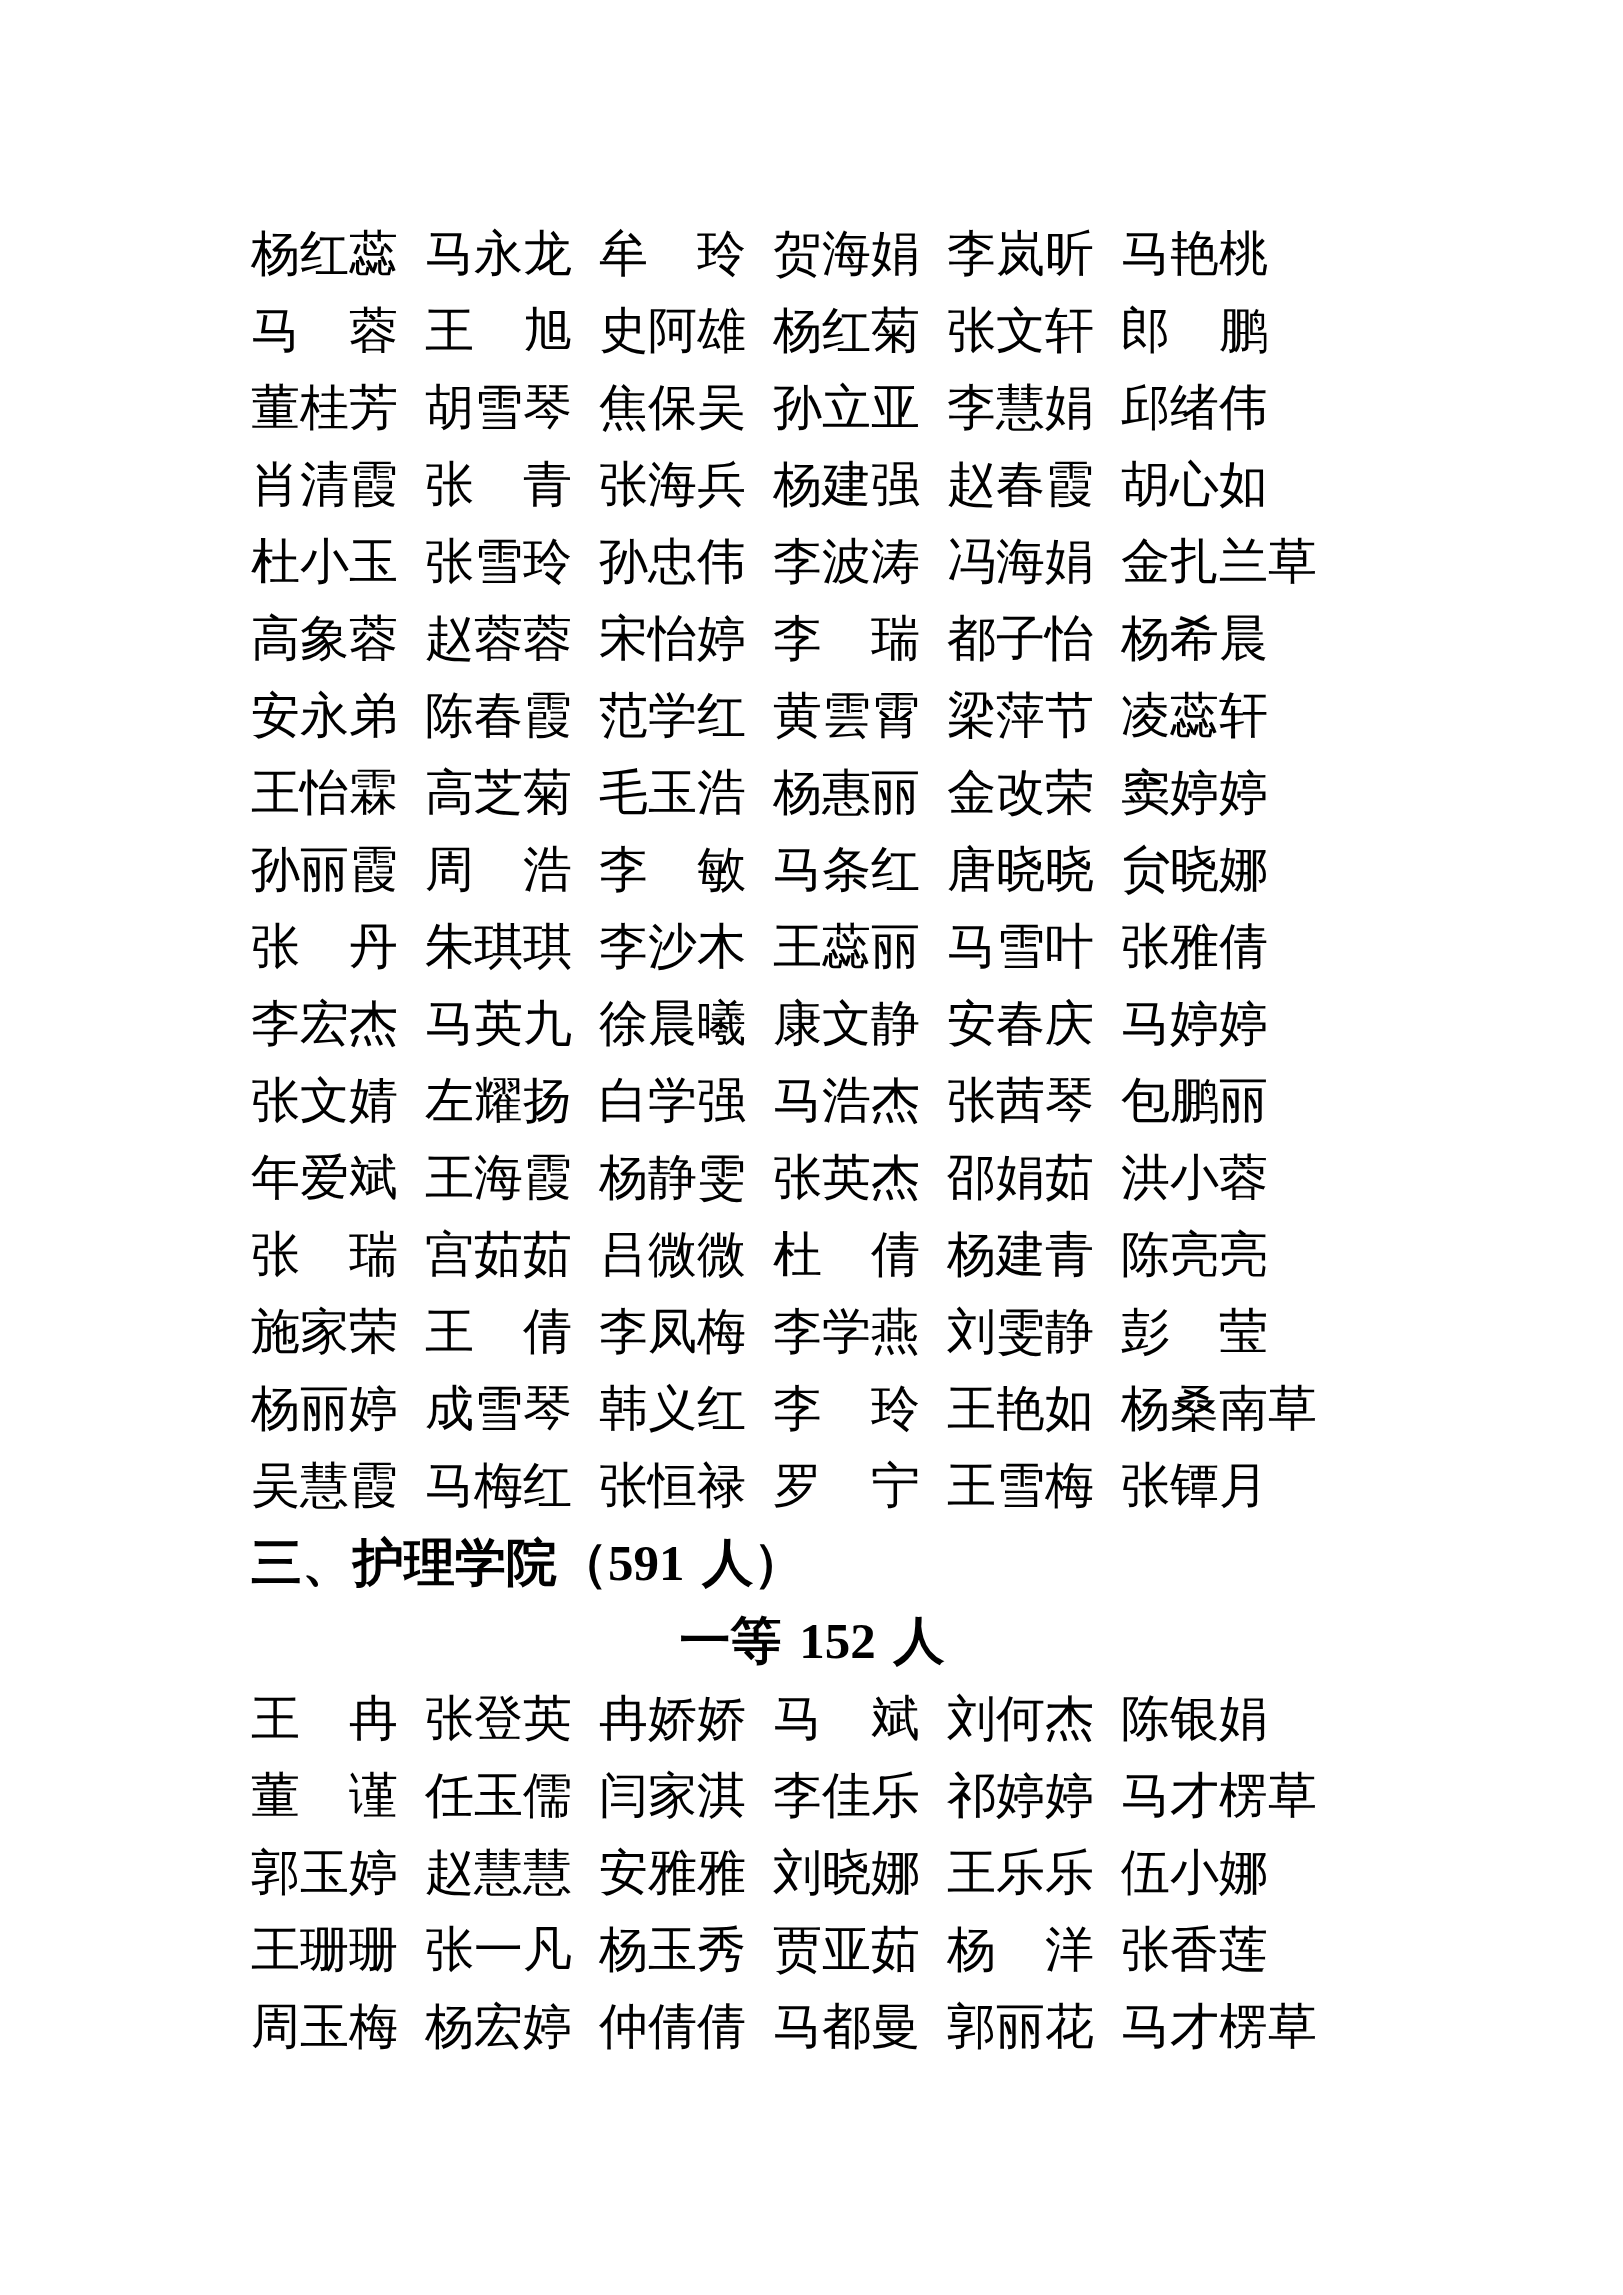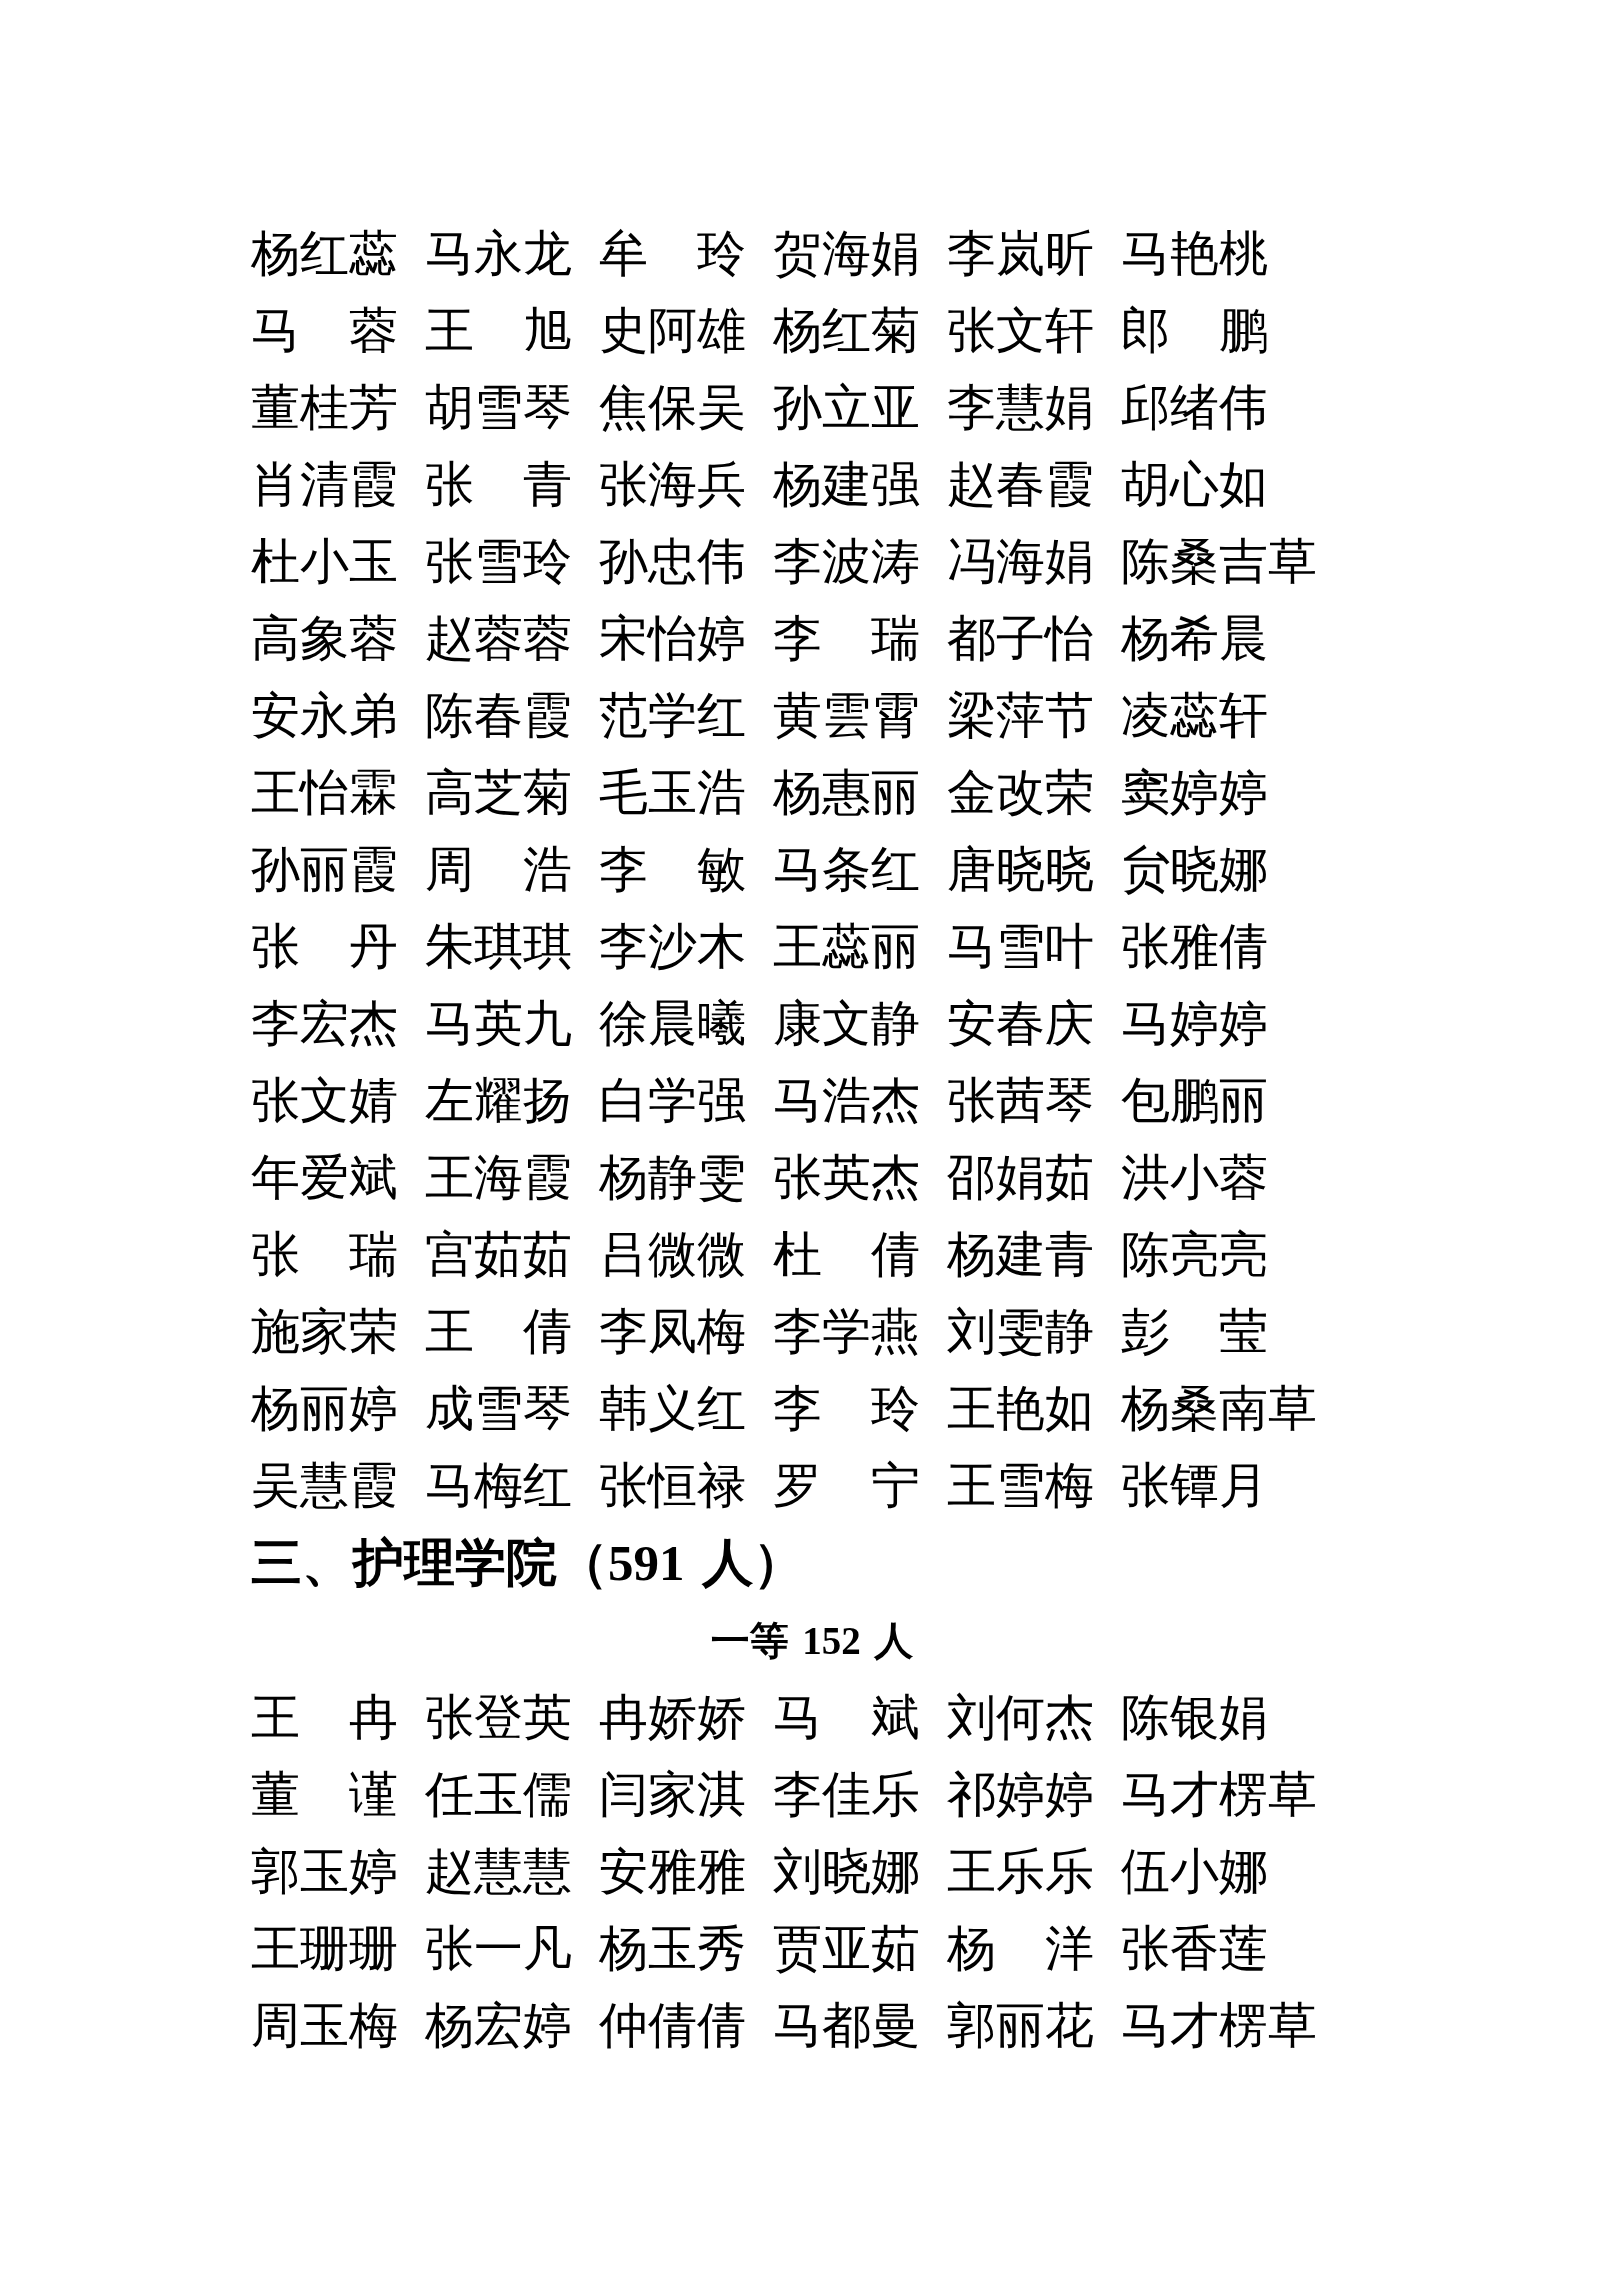--- a/index.html
+++ b/index.html
@@ -48,21 +48,21 @@
     white-space: nowrap;
   }
   .sec-header .num, .sub-header .num {
     font-family: Liberation Serif, serif;
     font-weight: bold;
   }
   .sub-header {
     margin: 0;
     font-family: "DejaVu Sans", "Liberation Sans", sans-serif;
     font-weight: bold;
-    font-size: 39px;
+    font-size: 51px;
     line-height: 77px;
     text-align: center;
     white-space: nowrap;
   }
 </style>
 </head>
 <body>
 
 <div class="page">
   <div class="doc">
@@ -90,21 +90,21 @@
         <div class="name-cell">张　青</div>
         <div class="name-cell">张海兵</div>
         <div class="name-cell">杨建强</div>
         <div class="name-cell">赵春霞</div>
         <div class="name-cell">胡心如</div>
         <div class="name-cell">杜小玉</div>
         <div class="name-cell">张雪玲</div>
         <div class="name-cell">孙忠伟</div>
         <div class="name-cell">李波涛</div>
         <div class="name-cell">冯海娟</div>
-        <div class="name-cell">陈桑吉草</div>
+        <div class="name-cell">金扎兰草</div>
         <div class="name-cell">高象蓉</div>
         <div class="name-cell">赵蓉蓉</div>
         <div class="name-cell">宋怡婷</div>
         <div class="name-cell">李　瑞</div>
         <div class="name-cell">都子怡</div>
         <div class="name-cell">杨希晨</div>
         <div class="name-cell">安永弟</div>
         <div class="name-cell">陈春霞</div>
         <div class="name-cell">范学红</div>
         <div class="name-cell">黄雲霄</div>

